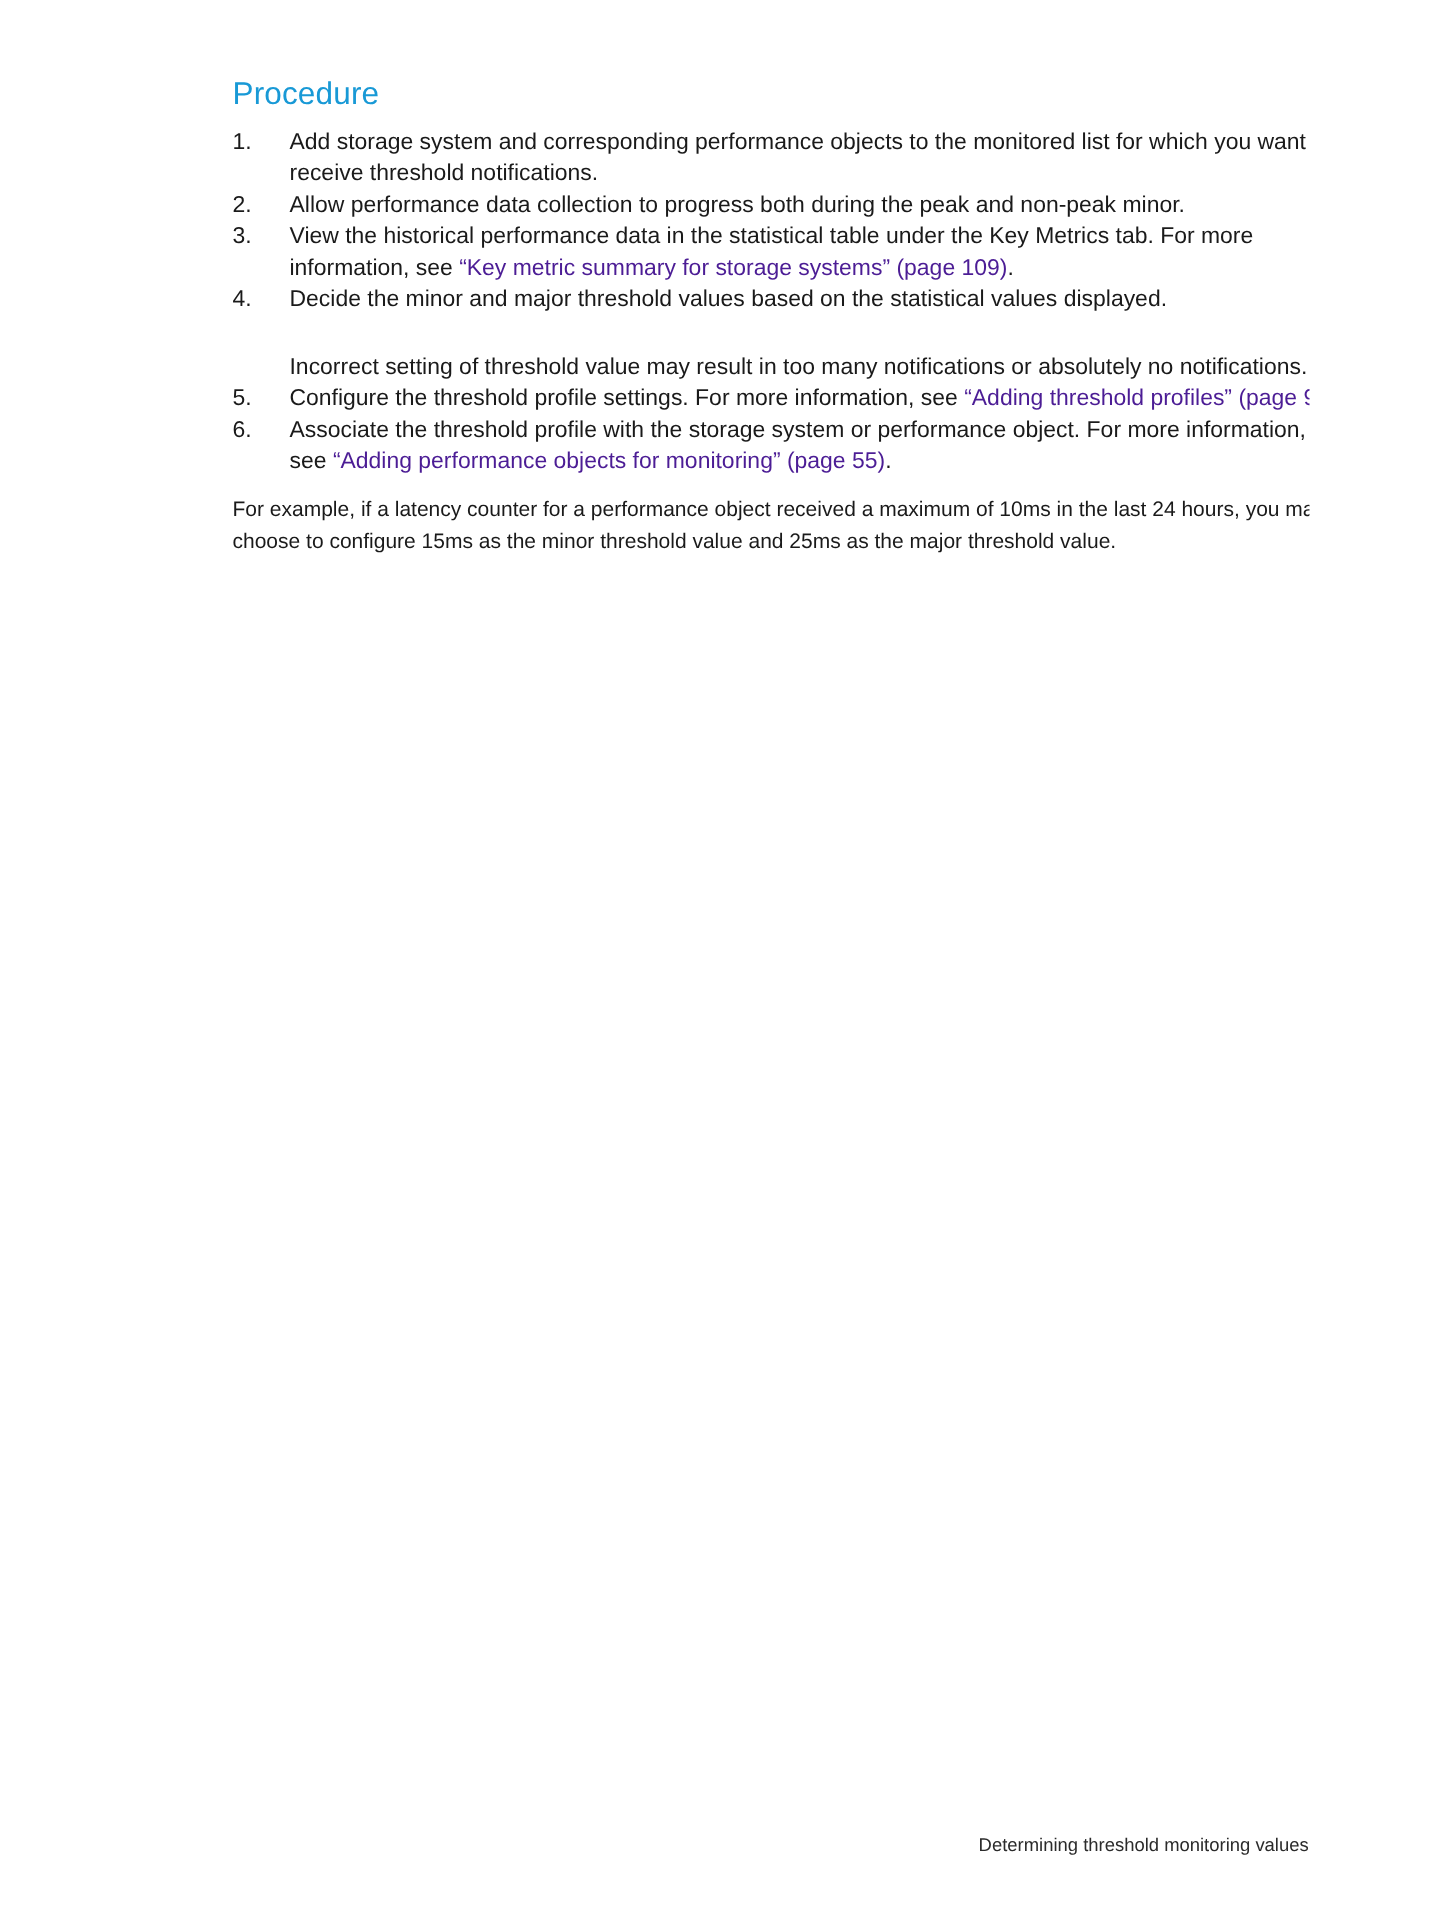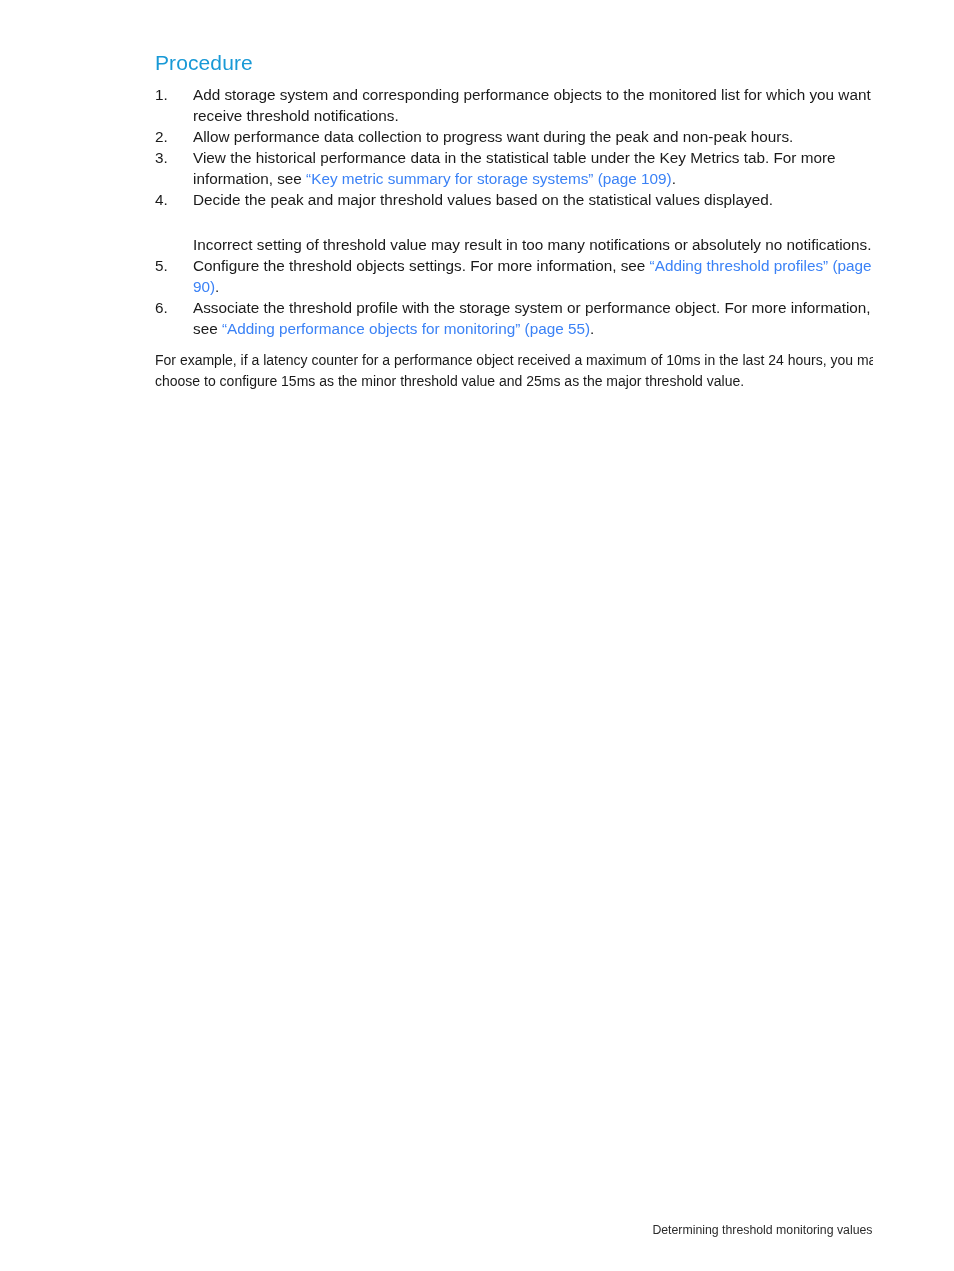--- a/index.html
+++ b/index.html
@@ -80,21 +80,21 @@
     margin-top: 9px;
   }
 
   .example-para {
     margin-top: 11px;
     font-size: 14px;
     line-height: 21px;
   }
 
   a.doclink, .doclink {
-    color: #3b82f6;
+    color: #4c1d95;
     text-decoration: none;
   }
 
   .footer {
     position: absolute;
     left: 155px;
     top: 1222px;
     width: 742px;
     text-align: right;
     font-size: 12.3px;
@@ -117,37 +117,37 @@
 
     <ol class="proc-list">
 
       <li>
         <span class="num">1.</span>
         <span class="li-text">Add storage system and corresponding performance objects to the monitored list for which you want to receive threshold notifications.</span>
       </li>
 
       <li>
         <span class="num">2.</span>
-        <span class="li-text">Allow performance data collection to progress want during the peak and non-peak hours.</span>
+        <span class="li-text">Allow performance data collection to progress both during the peak and non-peak minor.</span>
       </li>
 
       <li>
         <span class="num">3.</span>
         <span class="li-text"><span>View the historical performance data in the statistical table under the Key Metrics tab. For more information, see </span><a class="doclink" href="#">“Key metric summary for storage systems” (page 109)</a><span>.</span></span>
       </li>
 
       <li>
         <span class="num">4.</span>
-        <span class="li-text">Decide the peak and major threshold values based on the statistical values displayed.</span>
+        <span class="li-text">Decide the minor and major threshold values based on the statistical values displayed.</span>
         <span class="sub-para">Incorrect setting of threshold value may result in too many notifications or absolutely no notifications.</span>
       </li>
 
       <li class="spaced-before">
         <span class="num">5.</span>
-        <span class="li-text"><span>Configure the threshold objects settings. For more information, see </span><a class="doclink" href="#">“Adding threshold profiles” (page 90)</a><span>.</span></span>
+        <span class="li-text"><span>Configure the threshold profile settings. For more information, see </span><a class="doclink" href="#">“Adding threshold profiles” (page 90)</a><span>.</span></span>
       </li>
 
       <li>
         <span class="num">6.</span>
         <span class="li-text"><span>Associate the threshold profile with the storage system or performance object. For more information, see </span><a class="doclink" href="#">“Adding performance objects for monitoring” (page 55)</a><span>.</span></span>
       </li>
 
     </ol>
 
     <p class="example-para">For example, if a latency counter for a performance object received a maximum of 10ms in the last 24 hours, you may choose to configure 15ms as the minor threshold value and 25ms as the major threshold value.</p>

